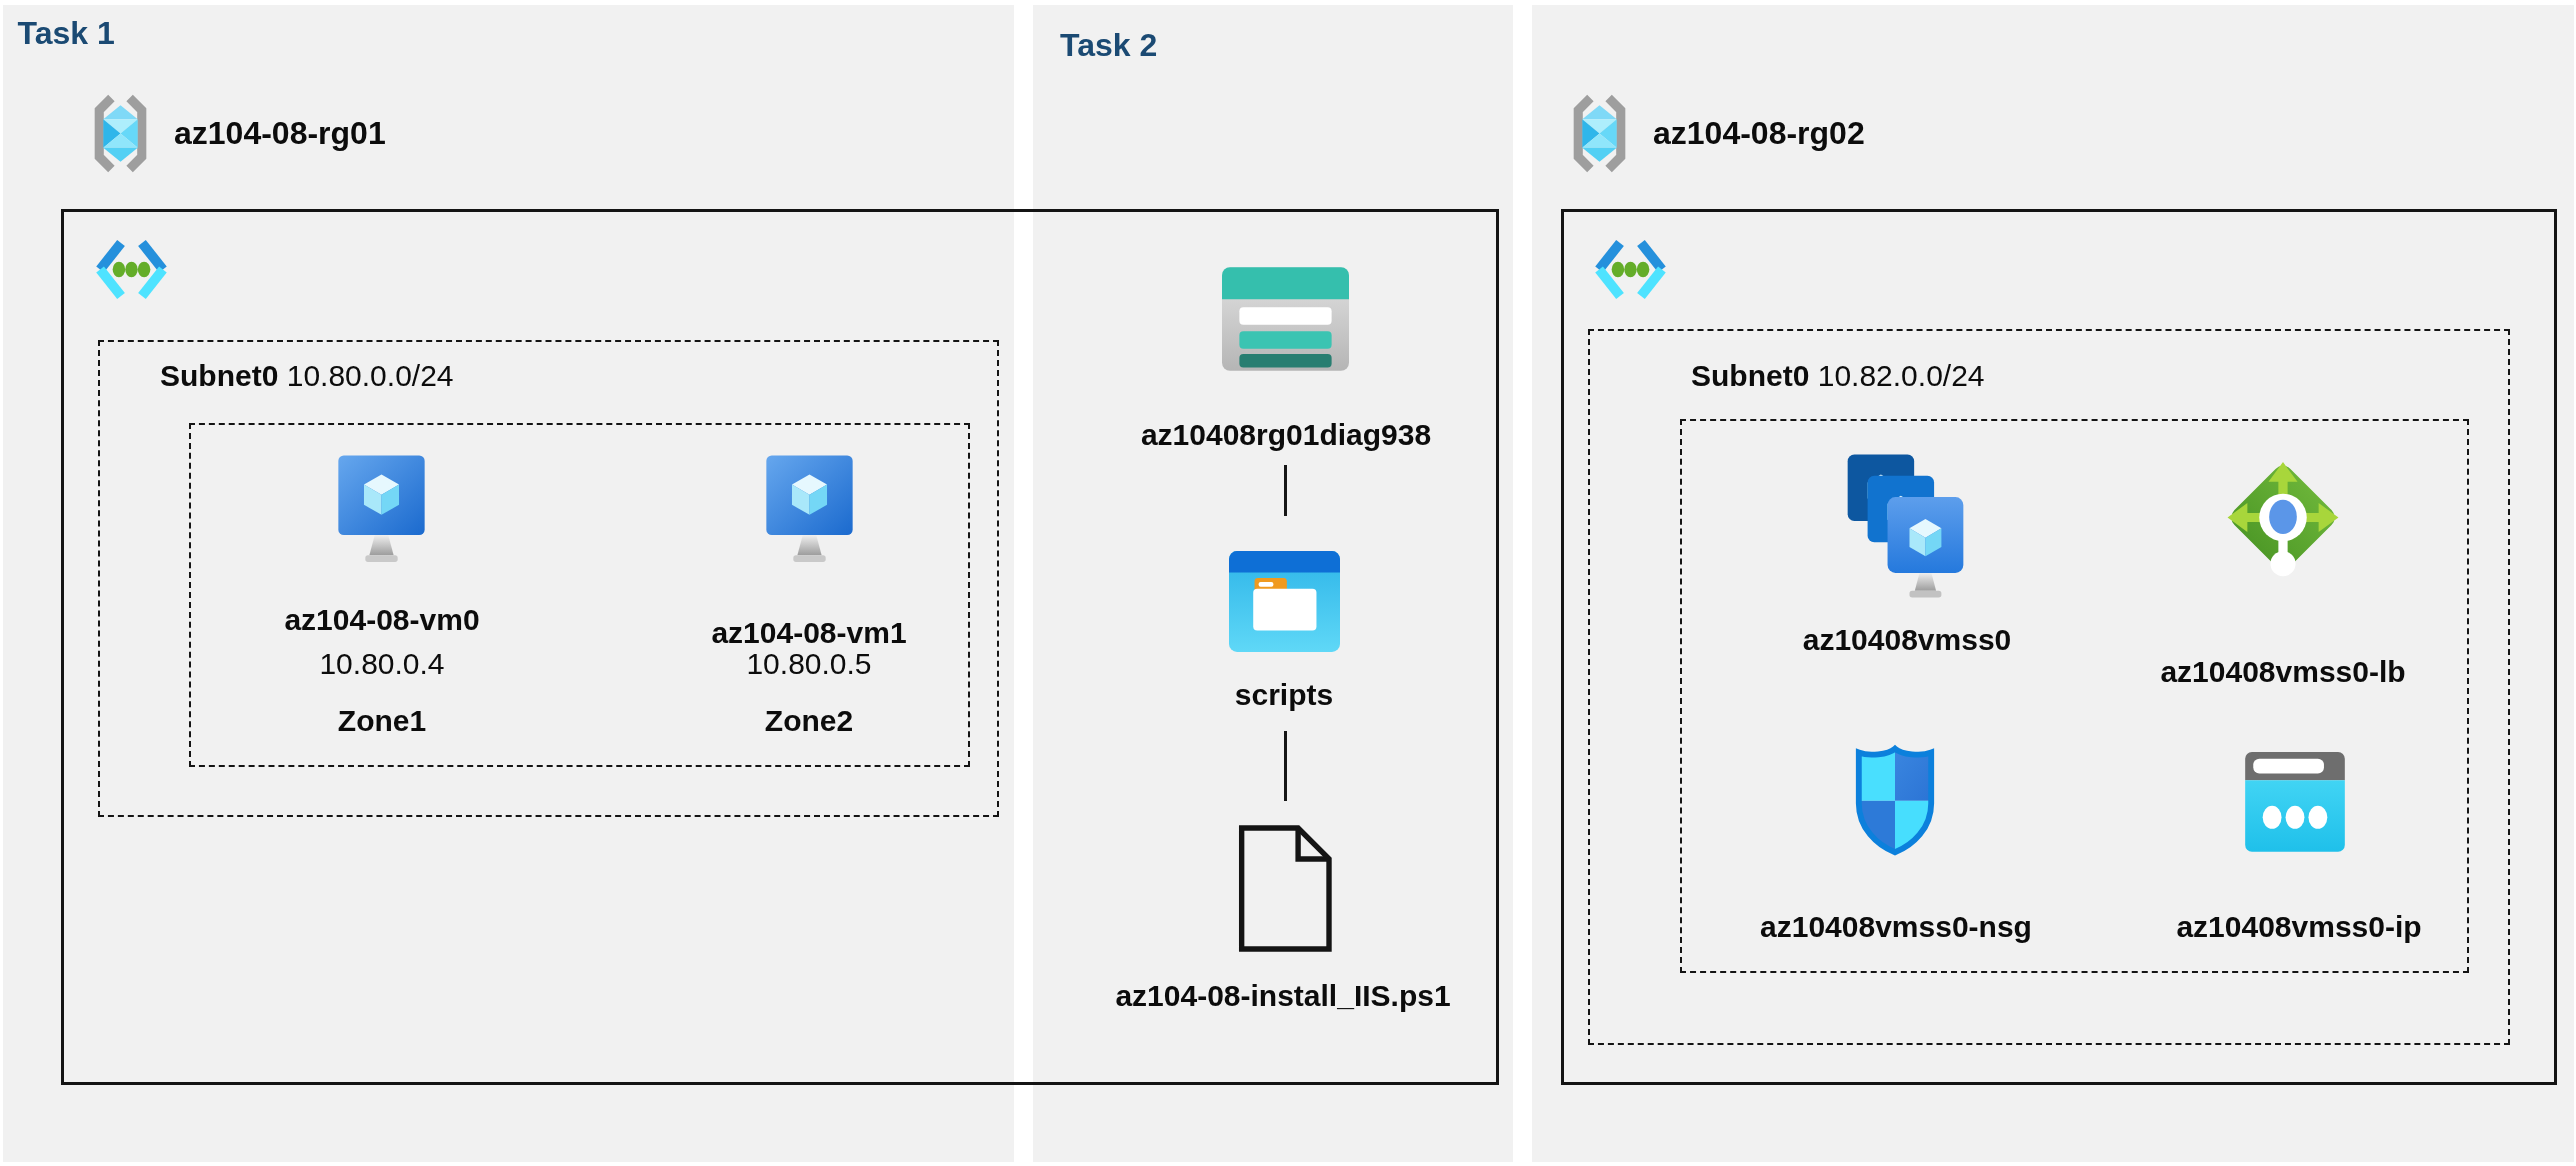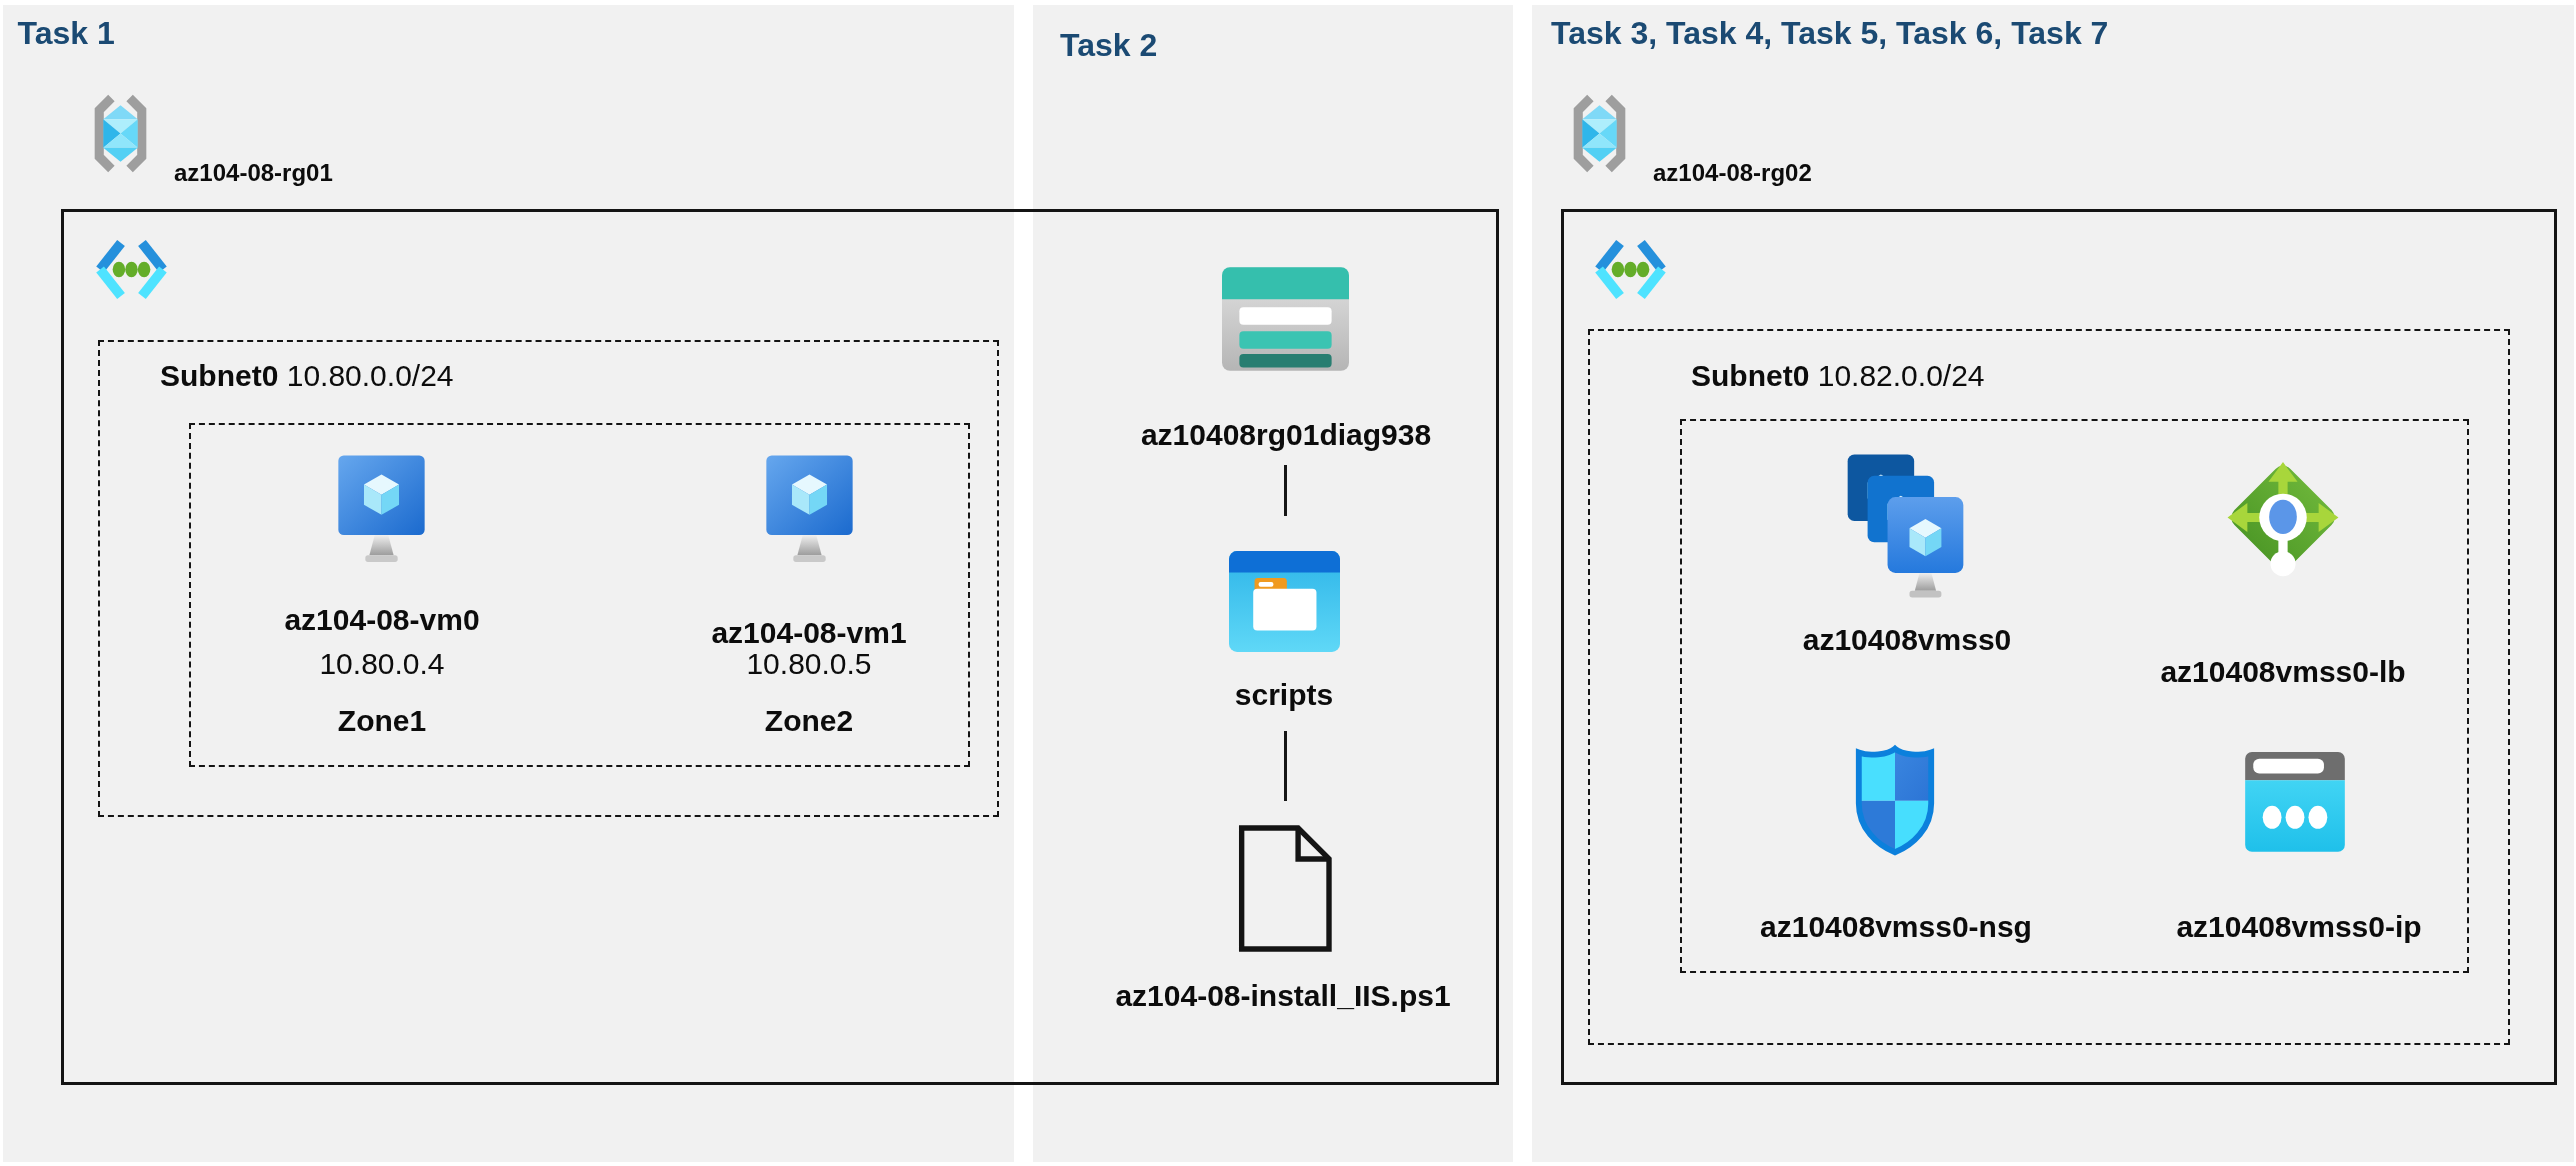--- a/index.html
+++ b/index.html
@@ -3,38 +3,37 @@
 <meta charset="utf-8">
 <style>
   html,body{margin:0;padding:0;background:#ffffff;}
   .stage{position:relative;width:2576px;height:1166px;background:#ffffff;overflow:hidden;
          font-family:"Liberation Sans",sans-serif;}
   .panel{position:absolute;background:#f1f1f1;}
   .hdr{position:absolute;font-weight:bold;font-size:32px;color:#1b4a73;white-space:nowrap;}
   .box{position:absolute;border:3.4px solid #141414;box-sizing:border-box;}
   .dash{position:absolute;border:2.7px dashed #141414;box-sizing:border-box;}
   .lbl{position:absolute;font-weight:bold;font-size:30px;color:#0c0c0c;white-space:nowrap;}
-  .lbl.big{font-size:24px;margin-top:44px;}
+  .lbl.big{font-size:32px;}
   .thin{font-weight:normal;}
   .center{transform:translateX(-50%);}
   .vline{position:absolute;width:3.4px;background:#161616;}
   .icon{position:absolute;}
 </style>
 </head>
 <body>
 
 <div class="stage">
 
   <div class="panel" style="left:3.4px;top:5.4px;width:1011px;height:1157px;"></div>
   <div class="panel" style="left:1033px;top:5.4px;width:480px;height:1157px;"></div>
   <div class="panel" style="left:1532px;top:5.4px;width:1042px;height:1157px;"></div>
 
   <div class="hdr" style="left:17.5px;top:15px;">Task 1</div>
   <div class="hdr" style="left:1060px;top:27px;">Task 2</div>
-  <div class="hdr" style="left:1551px;top:15px;">Task 3, Task 4, Task 5, Task 6, Task 7</div>
 
   <svg width="0" height="0" style="position:absolute">
     <defs>
       <linearGradient id="vmgrad" x1="0" y1="0" x2="1" y2="1">
         <stop offset="0" stop-color="#66a7ee"></stop>
           <stop offset="1" stop-color="#1b6ace"></stop>
       </linearGradient>
       <linearGradient id="standgrad" x1="0" y1="0" x2="0" y2="1">
         <stop offset="0" stop-color="#efefef"></stop>
           <stop offset="1" stop-color="#9c9c9c"></stop>

